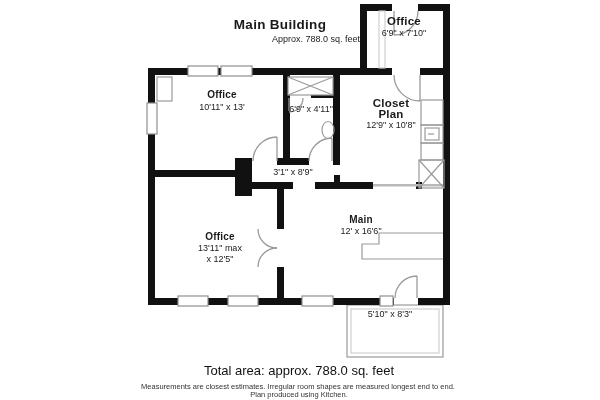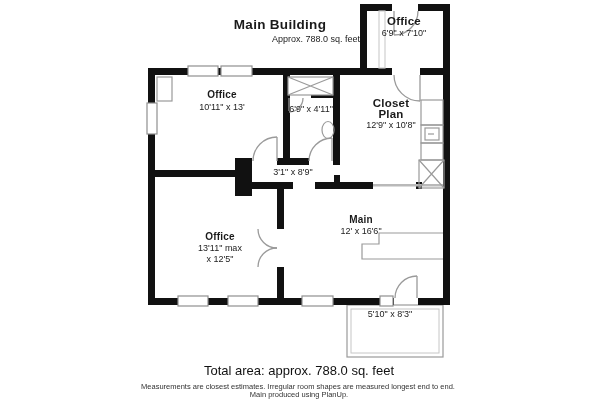--- a/index.html
+++ b/index.html
@@ -148,14 +148,14 @@
     <span>x 12'5"</span>
   </div>
 
   <div class="lbl room-name" style="left:361px;top:219px">Main</div>
   <div class="lbl room-dims" style="left:361px;top:231px">12' x 16'6"</div>
 
   <div class="lbl room-dims" style="left:390px;top:314px">5'10" x 8'3"</div>
 
   <div class="lbl total" style="left:299px;top:370px">Total area: approx. 788.0 sq. feet</div>
   <div class="lbl disc" style="left:298px;top:386px">Measurements are closest estimates. Irregular room shapes are measured longest end to end.</div>
-  <div class="lbl disc" style="left:299px;top:394px">Main produced using PlanUp.</div>
+  <div class="lbl disc" style="left:299px;top:394px">Plan produced using Kitchen.</div>
 </div>
 
 </body></html>

